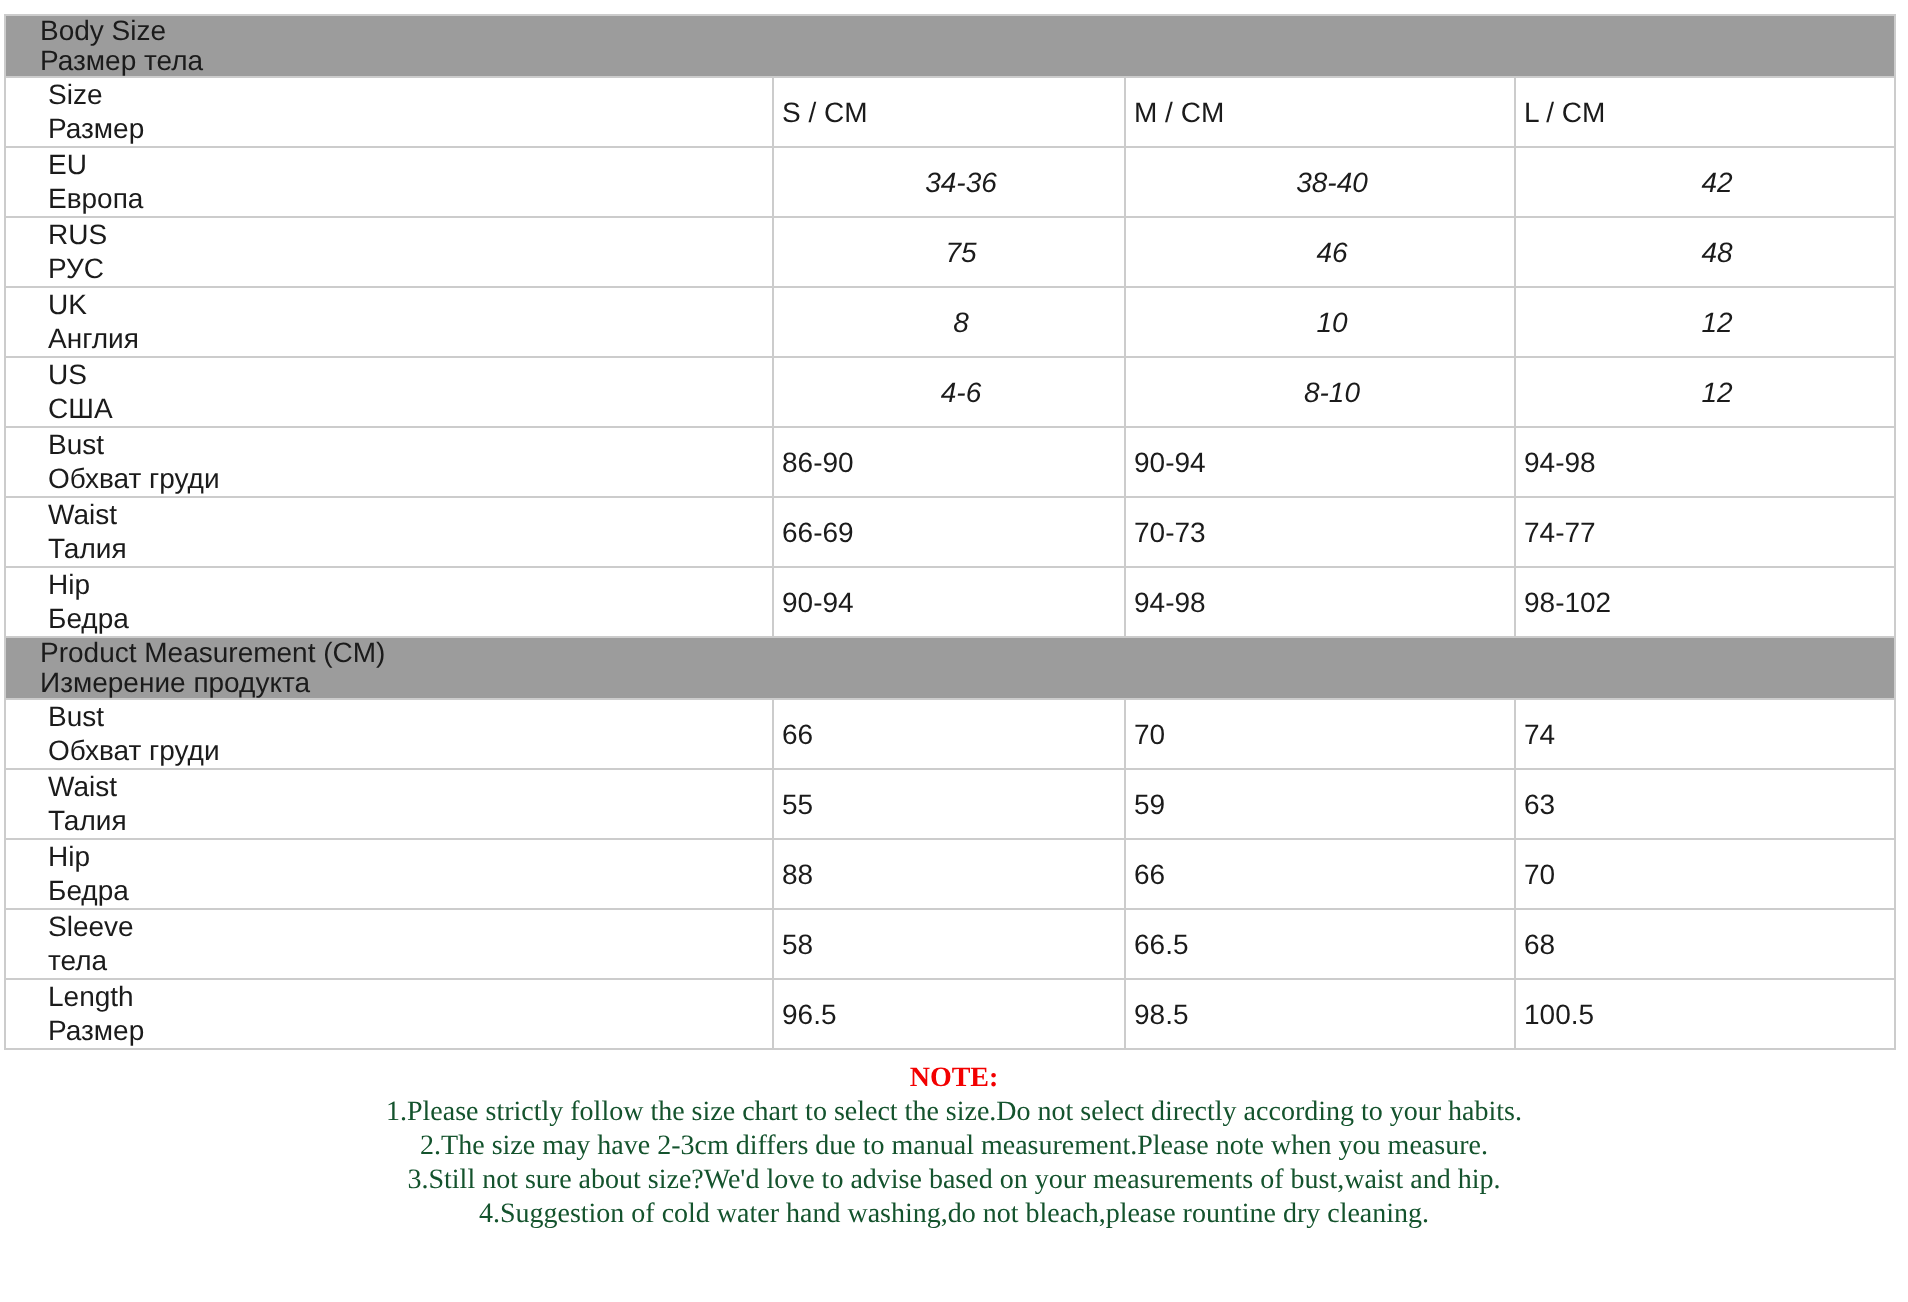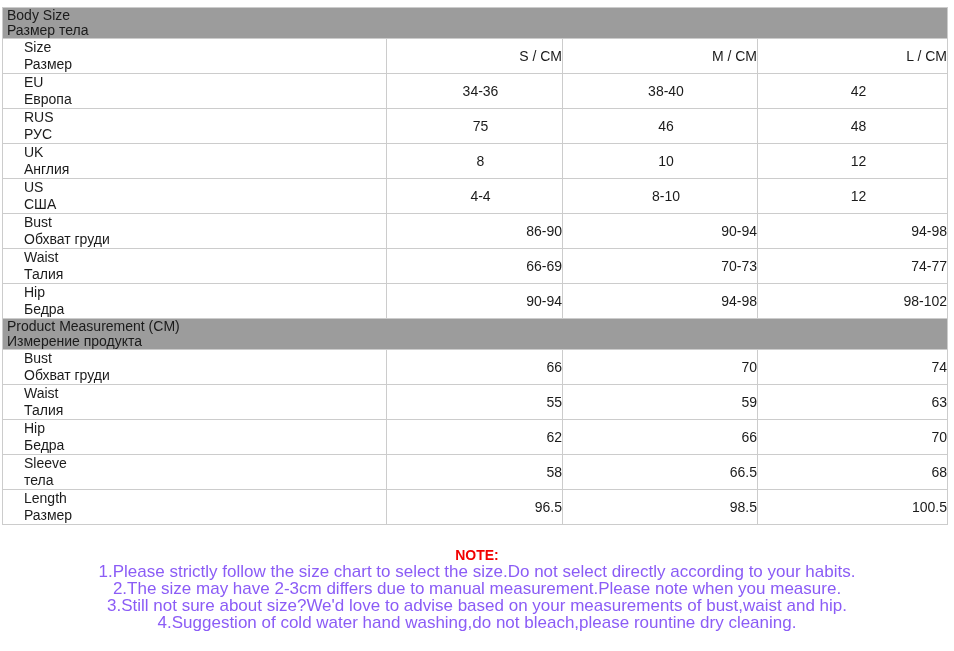--- a/index.html
+++ b/index.html
@@ -29,50 +29,52 @@
     overflow: hidden;
     white-space: nowrap;
   }
   .size-chart .label {
     text-align: left;
     padding-left: 21px;
     height: 34px;
     line-height: 17px;
   }
   .size-chart .val {
-    text-align: right;
-    padding-left: 16px;
+    text-align: left;
+    padding-left: 4px;
     height: 34px;
   }
   .size-chart tr.center .val {
     text-align: center;
     padding-left: 12px;
+    font-style: italic;
   }
   .size-chart tr.section-header th {
     background: #9c9c9c;
     height: 30px;
     line-height: 15px;
     text-align: left;
-    padding-left: 4px;
+    padding-left: 17px;
     font-size: 14px;
   }
   .note {
-    margin-top: 22px;
+    margin-top: 7px;
     text-align: center;
     line-height: 17px;
+    font-family: Liberation Serif, serif;
   }
   .note-title {
     color: #f20000;
     font-weight: bold;
     font-size: 14px;
     line-height: 16px;
   }
   .note-line {
-    font-size: 17px;
-    color: #8b5cf6;
+    font-size: 14px;
+    color: #14532d;
   }
 </style>
 </head>
 <body>
 
 <table class="size-chart">
   <colgroup>
     <col style="width:384px">
       <col style="width:176px">
       <col style="width:195px">
@@ -126,21 +128,21 @@
     <td class="val">8</td>
     <td class="val">10</td>
     <td class="val">12</td>
   </tr>
 
   <tr class="row center">
     <th class="label">
       <div>US</div>
       <div>США</div>
     </th>
-    <td class="val">4-4</td>
+    <td class="val">4-6</td>
     <td class="val">8-10</td>
     <td class="val">12</td>
   </tr>
 
   <tr class="row">
     <th class="label">
       <div>Bust</div>
       <div>Обхват груди</div>
     </th>
     <td class="val">86-90</td>
@@ -193,21 +195,21 @@
     <td class="val">55</td>
     <td class="val">59</td>
     <td class="val">63</td>
   </tr>
 
   <tr class="row">
     <th class="label">
       <div>Hip</div>
       <div>Бедра</div>
     </th>
-    <td class="val">62</td>
+    <td class="val">88</td>
     <td class="val">66</td>
     <td class="val">70</td>
   </tr>
 
   <tr class="row">
     <th class="label">
       <div>Sleeve</div>
       <div>тела</div>
     </th>
     <td class="val">58</td>

